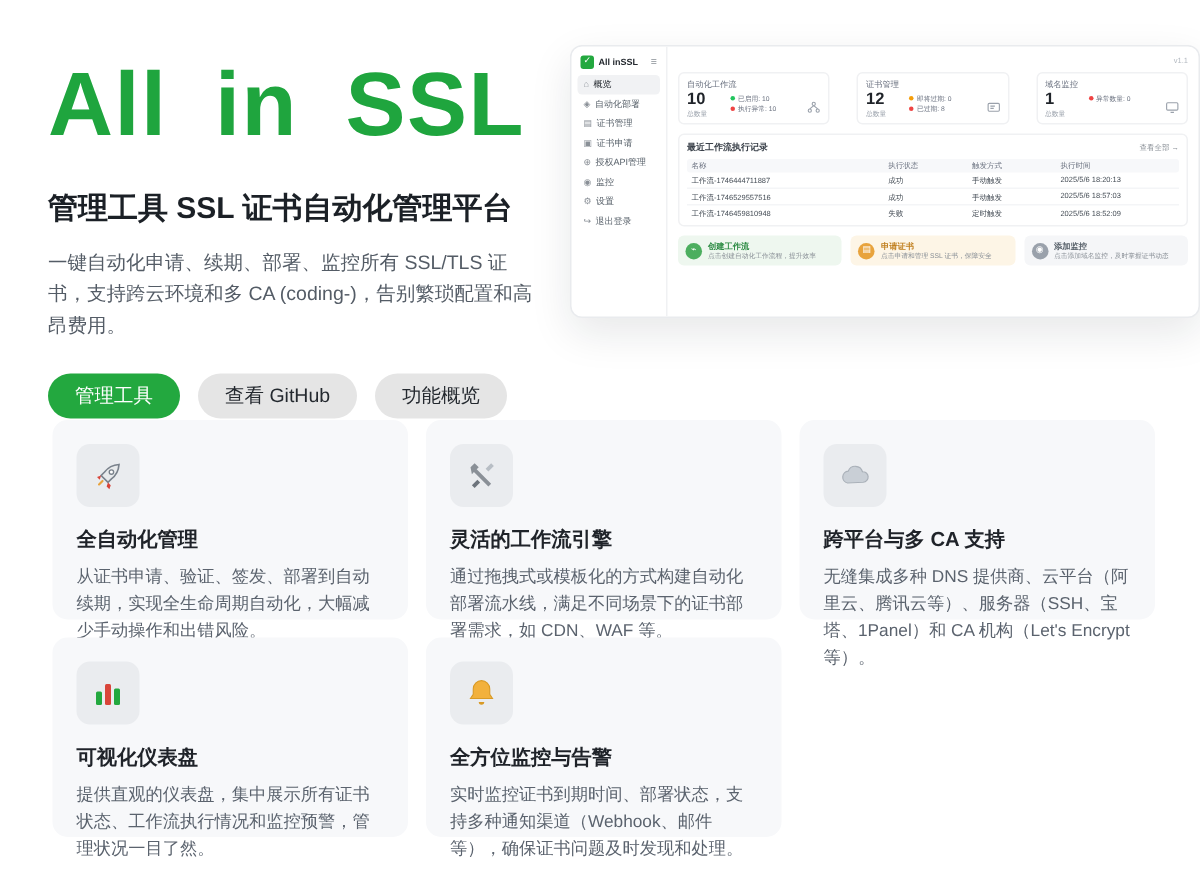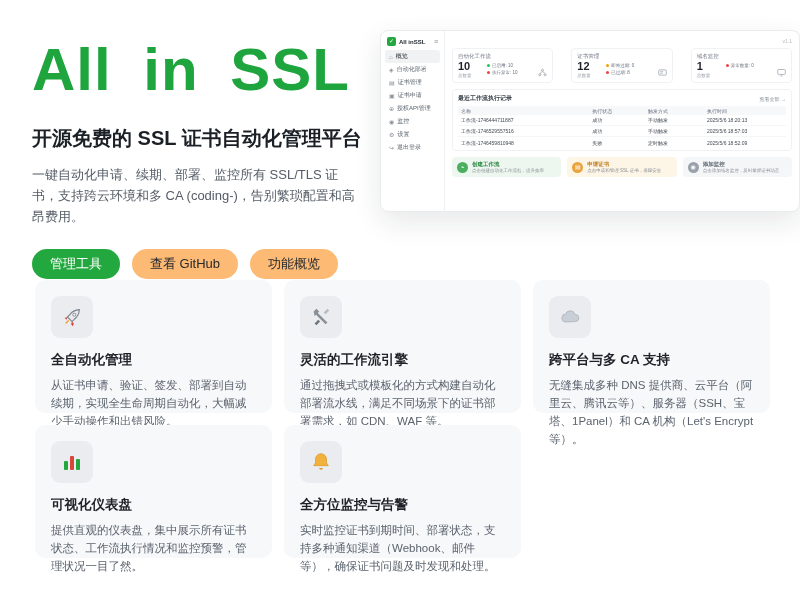--- a/index.html
+++ b/index.html
@@ -9,21 +9,21 @@
 
   
   .hero { display:flex; padding:30px 8px 0 32px; }
   .hero-left { width:348px; flex:none; padding-top:8px; }
   .hero-title { color:#1FA53E; font-size:60px; font-weight:bold; letter-spacing:1px;
     word-spacing:14px; line-height:1.05; }
   .hero-subtitle { margin-top:24px; font-size:20px; font-weight:bold; color:#1b2026; }
   .hero-desc { margin-top:12px; font-size:13px; color:#545c66; line-height:1.62; width:332px; }
   .btn-row { margin-top:22px; display:flex; gap:12px; }
   .btn { border:none; cursor:pointer; height:30px; padding:0 18px; border-radius:15px;
-    font-size:13px; color:#24292f; background:#fdba74; font-family:inherit; }
+    font-size:13px; color:#24292f; background:#e5e5e5; font-family:inherit; }
   .btn.primary { background:#23A83F; color:#fff; }
 
   
   .hero-right { flex:1; display:flex; justify-content:flex-end; padding-right:2px; }
   .app-window { width:420px; height:182px; background:#fff; border:1px solid #e9ebee;
     border-radius:8px; box-shadow:0 10px 28px rgba(20,30,40,.10); display:flex; overflow:hidden; }
   .app-sidebar { width:64px; flex:none; border-right:1px solid #f0f1f3; padding:5px 4px; }
   .app-logo { display:flex; align-items:center; gap:3px; padding:1px 2px 4px 2px; }
   .logo-mark { width:9px; height:9px; border-radius:2px; background:#23A83F; color:#fff;
     font-size:6px; line-height:9px; text-align:center; flex:none; }
@@ -89,21 +89,21 @@
   .mb3 { height:11px; background:#23A83F; }
 </style>
 </head>
 <body>
 
 <div class="page">
 
   <section class="hero">
     <div class="hero-left">
       <h1 class="hero-title">All in SSL</h1>
-      <h2 class="hero-subtitle">开源免费的 SSL 证书自动化管理平台</h2>
+      <h2 class="hero-subtitle">管理工具 SSL 证书自动化管理平台</h2>
       <p class="hero-desc">一键自动化申请、续期、部署、监控所有 SSL/TLS 证书，支持跨云环境和多 CA (coding-)，告别繁琐配置和高昂费用。</p>
       <div class="btn-row">
         <button class="btn primary">管理工具</button>
         <button class="btn">查看 GitHub</button>
         <button class="btn">功能概览</button>
       </div>
     </div>
 
     <div class="hero-right">
       <div class="app-window">

